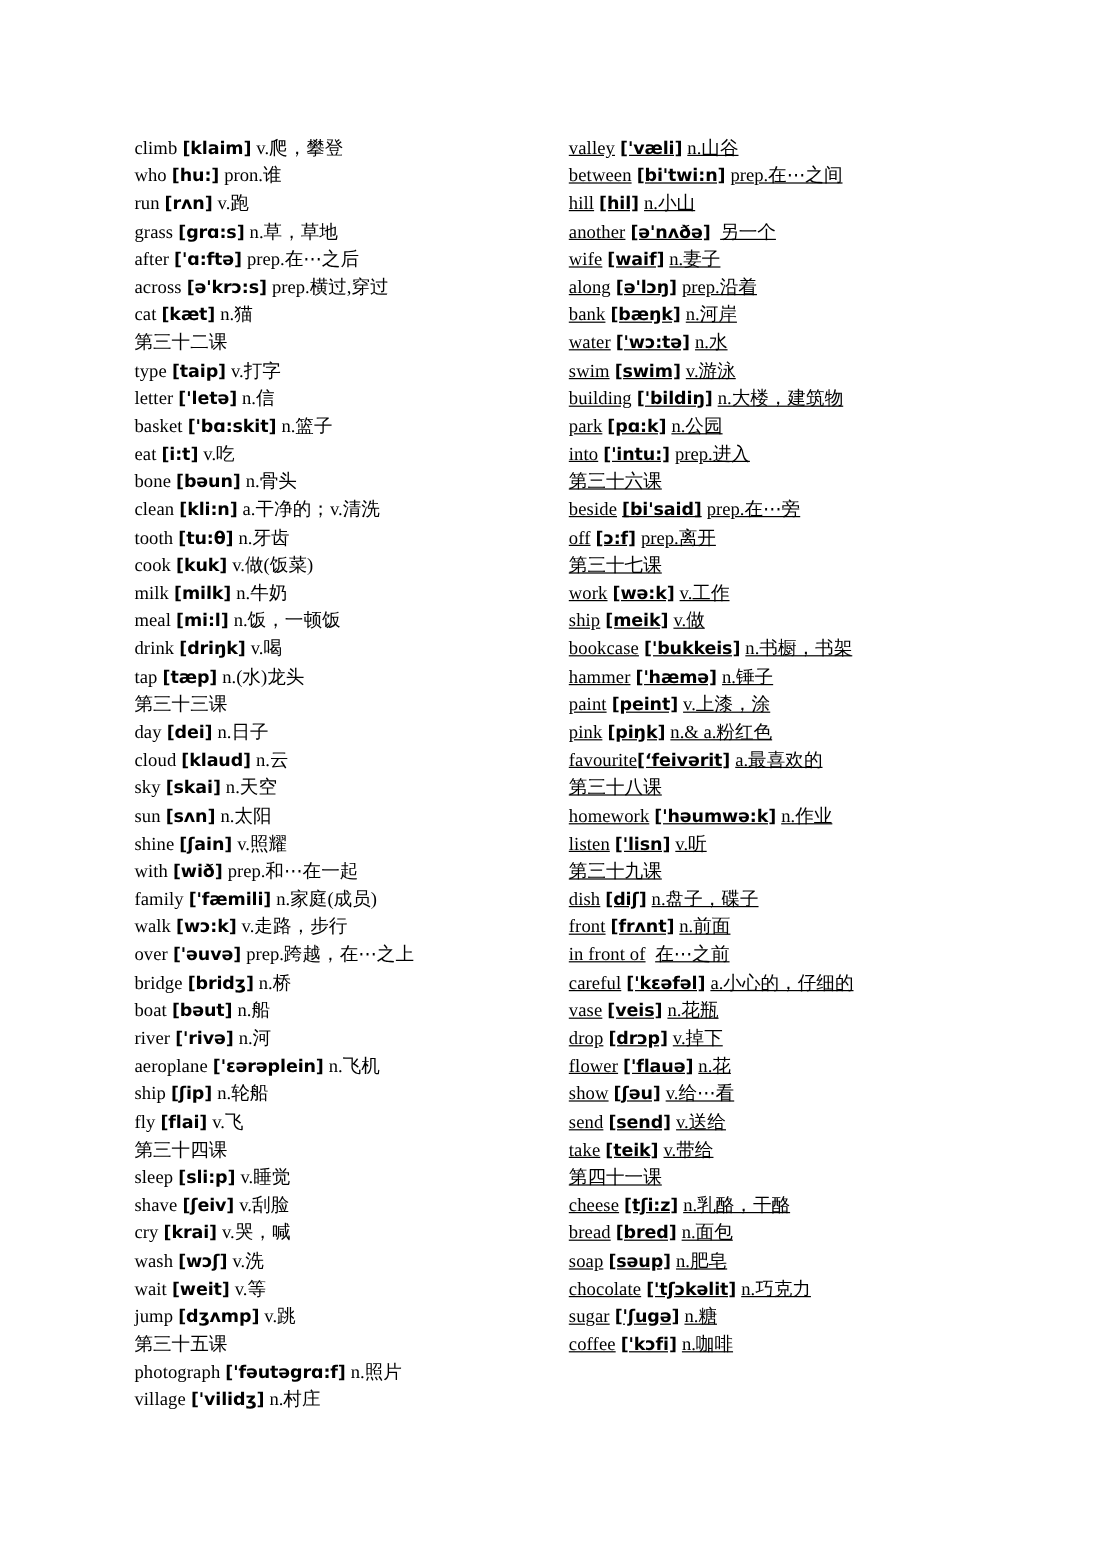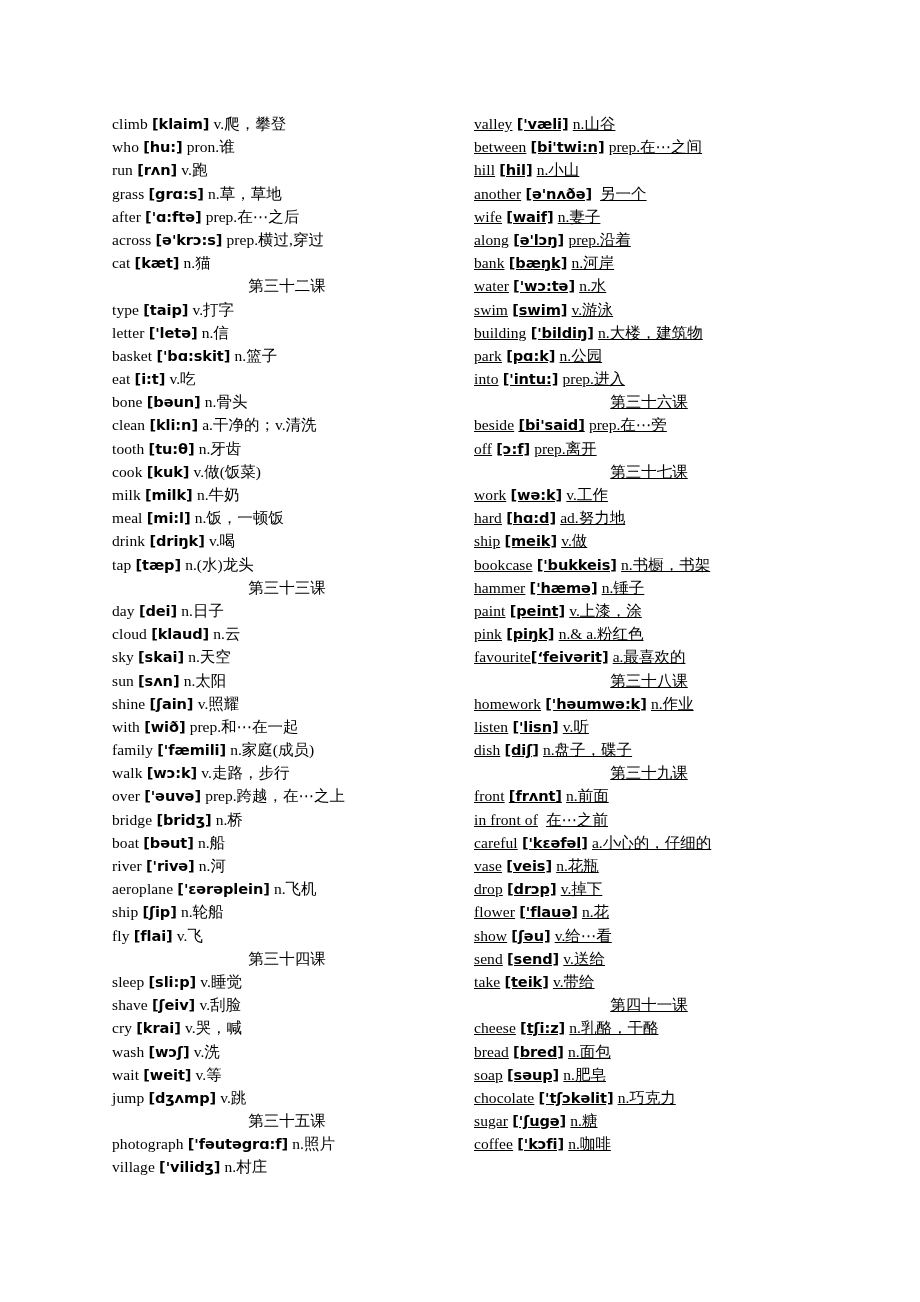--- a/index.html
+++ b/index.html
@@ -52,21 +52,20 @@
   }
   
   .gloss {
     font-family: "Liberation Serif", "DejaVu Serif", serif;
     font-size: 15.5px;
   }
   
   .lesson {
     font-family: "Liberation Serif", "DejaVu Serif", serif;
     font-size: 15.5px;
-    text-align: center;
   }
   .sp { display: inline-block; width: 4.2px; }
 </style>
 </head>
 <body>
 
 <div id="page">
   <div class="column" id="col-left">
       <div class="entry"><span class="word">climb</span><span class="sp"></span><span class="phon">[klaim]</span><span class="sp"></span><span class="gloss">v.爬，攀登</span></div>
       <div class="entry"><span class="word">who</span><span class="sp"></span><span class="phon">[hu:]</span><span class="sp"></span><span class="gloss">pron.谁</span></div>
@@ -126,32 +125,31 @@
       <div class="entry"><span class="word">water</span><span class="sp"></span><span class="phon">['wɔ:tə]</span><span class="sp"></span><span class="gloss">n.水</span></div>
       <div class="entry"><span class="word">swim</span><span class="sp"></span><span class="phon">[swim]</span><span class="sp"></span><span class="gloss">v.游泳</span></div>
       <div class="entry"><span class="word">building</span><span class="sp"></span><span class="phon">['bildiŋ]</span><span class="sp"></span><span class="gloss">n.大楼，建筑物</span></div>
       <div class="entry"><span class="word">park</span><span class="sp"></span><span class="phon">[pɑ:k]</span><span class="sp"></span><span class="gloss">n.公园</span></div>
       <div class="entry"><span class="word">into</span><span class="sp"></span><span class="phon">['intu:]</span><span class="sp"></span><span class="gloss">prep.进入</span></div>
       <div class="entry lesson"><span>第三十六课</span></div>
       <div class="entry"><span class="word">beside</span><span class="sp"></span><span class="phon">[bi'said]</span><span class="sp"></span><span class="gloss">prep.在⋯旁</span></div>
       <div class="entry"><span class="word">off</span><span class="sp"></span><span class="phon">[ɔ:f]</span><span class="sp"></span><span class="gloss">prep.离开</span></div>
       <div class="entry lesson"><span>第三十七课</span></div>
       <div class="entry"><span class="word">work</span><span class="sp"></span><span class="phon">[wə:k]</span><span class="sp"></span><span class="gloss">v.工作</span></div>
-      <div class="entry"><span class="word">hard</span><span class="sp"></span><span class="phon">[hɑ:d]</span><span class="sp"></span><span class="gloss">ad.努力地</span></div>
       <div class="entry"><span class="word">ship</span><span class="sp"></span><span class="phon">[meik]</span><span class="sp"></span><span class="gloss">v.做</span></div>
       <div class="entry"><span class="word">bookcase</span><span class="sp"></span><span class="phon">['bukkeis]</span><span class="sp"></span><span class="gloss">n.书橱，书架</span></div>
       <div class="entry"><span class="word">hammer</span><span class="sp"></span><span class="phon">['hæmə]</span><span class="sp"></span><span class="gloss">n.锤子</span></div>
       <div class="entry"><span class="word">paint</span><span class="sp"></span><span class="phon">[peint]</span><span class="sp"></span><span class="gloss">v.上漆，涂</span></div>
       <div class="entry"><span class="word">pink</span><span class="sp"></span><span class="phon">[piŋk]</span><span class="sp"></span><span class="gloss">n.&amp; a.粉红色</span></div>
       <div class="entry"><span class="word">favourite</span><span class="phon">[‘feivərit]</span><span class="sp"></span><span class="gloss">a.最喜欢的</span></div>
       <div class="entry lesson"><span>第三十八课</span></div>
       <div class="entry"><span class="word">homework</span><span class="sp"></span><span class="phon">['həumwə:k]</span><span class="sp"></span><span class="gloss">n.作业</span></div>
       <div class="entry"><span class="word">listen</span><span class="sp"></span><span class="phon">['lisn]</span><span class="sp"></span><span class="gloss">v.听</span></div>
+      <div class="entry lesson"><span>第三十九课</span></div>
       <div class="entry"><span class="word">dish</span><span class="sp"></span><span class="phon">[diʃ]</span><span class="sp"></span><span class="gloss">n.盘子，碟子</span></div>
-      <div class="entry lesson"><span>第三十九课</span></div>
       <div class="entry"><span class="word">front</span><span class="sp"></span><span class="phon">[frʌnt]</span><span class="sp"></span><span class="gloss">n.前面</span></div>
       <div class="entry"><span class="word">in front of</span><span class="sp" style="width: 8px;"></span><span class="gloss">在⋯之前</span></div>
       <div class="entry"><span class="word">careful</span><span class="sp"></span><span class="phon">['kɛəfəl]</span><span class="sp"></span><span class="gloss">a.小心的，仔细的</span></div>
       <div class="entry"><span class="word">vase</span><span class="sp"></span><span class="phon">[veis]</span><span class="sp"></span><span class="gloss">n.花瓶</span></div>
       <div class="entry"><span class="word">drop</span><span class="sp"></span><span class="phon">[drɔp]</span><span class="sp"></span><span class="gloss">v.掉下</span></div>
       <div class="entry"><span class="word">flower</span><span class="sp"></span><span class="phon">['flauə]</span><span class="sp"></span><span class="gloss">n.花</span></div>
       <div class="entry"><span class="word">show</span><span class="sp"></span><span class="phon">[ʃəu]</span><span class="sp"></span><span class="gloss">v.给⋯看</span></div>
       <div class="entry"><span class="word">send</span><span class="sp"></span><span class="phon">[send]</span><span class="sp"></span><span class="gloss">v.送给</span></div>
       <div class="entry"><span class="word">take</span><span class="sp"></span><span class="phon">[teik]</span><span class="sp"></span><span class="gloss">v.带给</span></div>
       <div class="entry lesson"><span>第四十一课</span></div>

